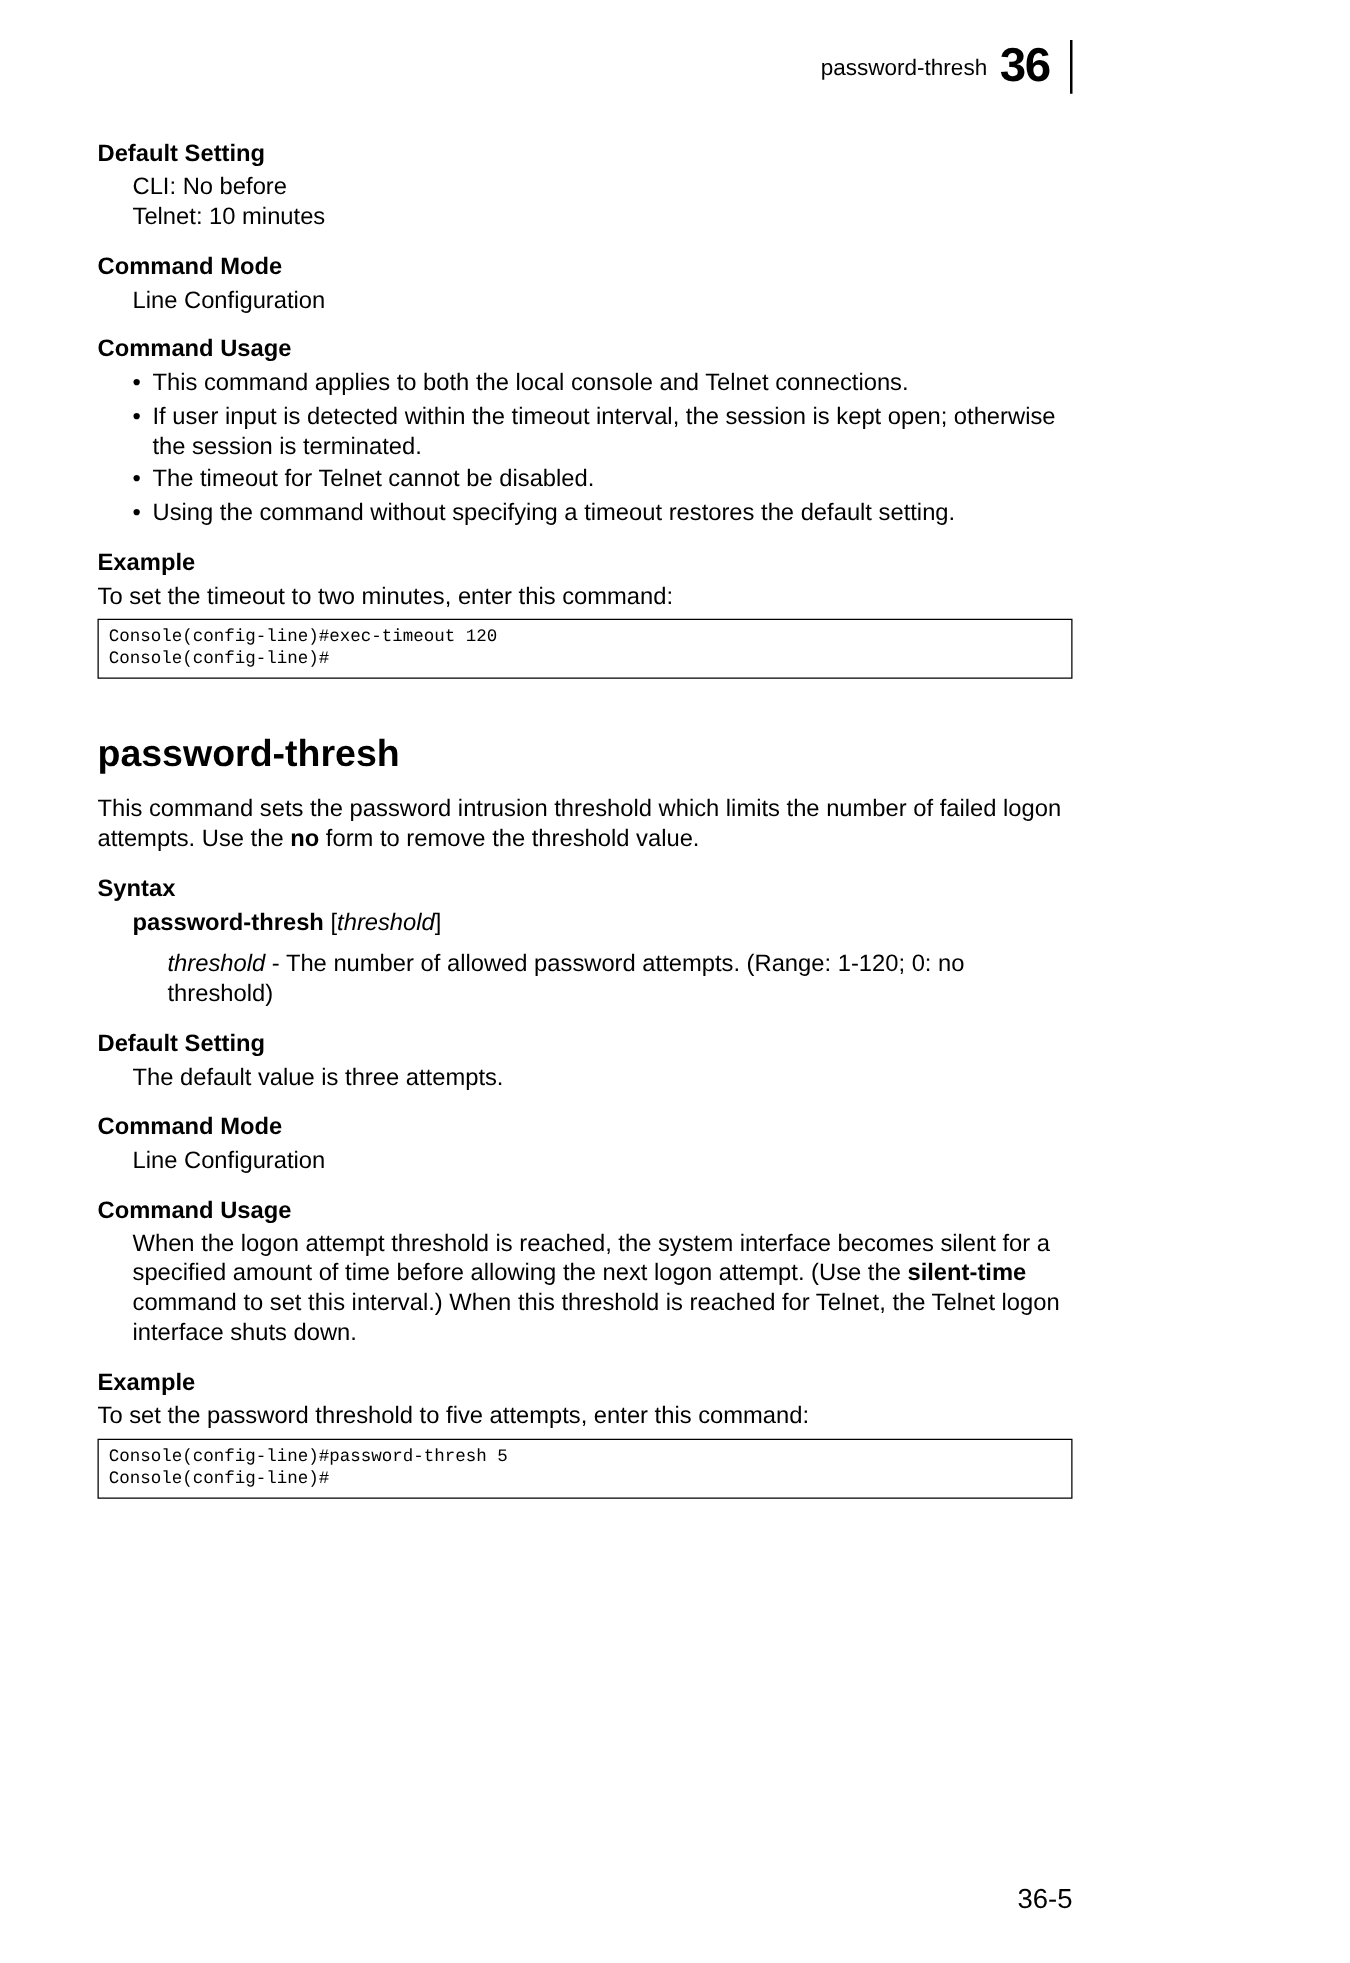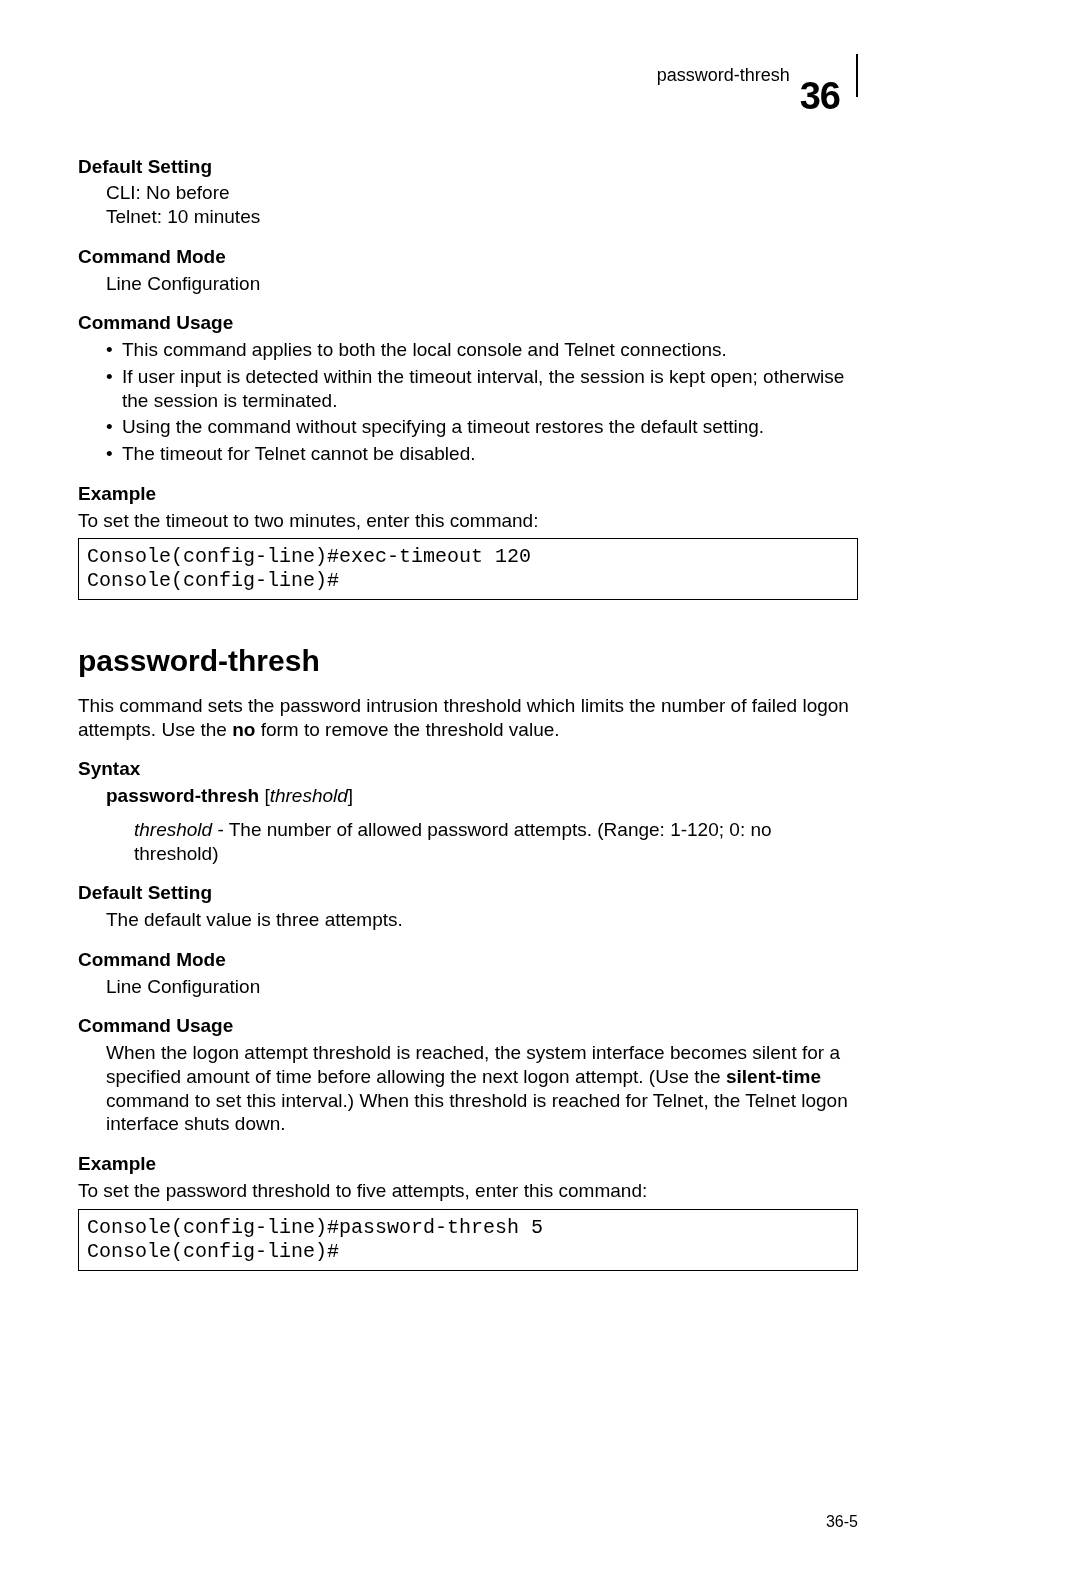--- a/index.html
+++ b/index.html
@@ -25,21 +25,20 @@
     gap: 10px;
     margin-bottom: 34px;
   }
   .header-text {
     font-size: 18px;
   }
   .header-num {
     font-size: 38px;
     font-weight: 900;
     letter-spacing: -1px;
-    margin-top: 43px;
   }
   .header-bar {
     width: 2px;
     height: 43px;
     background: #000;
     margin-left: 6px;
   }
   .sec-head {
     font-weight: bold;
     margin: 16px 0 3px 0;
@@ -63,21 +62,21 @@
   ul.bullets li::before {
     content: "•";
     position: absolute;
     left: 0;
     top: 0;
   }
   .codebox {
     border: 1px solid #000;
     padding: 6px 8px;
     font-family: "Courier New", monospace;
-    font-size: 20px;
+    font-size: 14px;
     white-space: pre;
     margin: 6px 0 0 0;
     line-height: 1.2;
   }
   h2.cmd-title {
     font-size: 30px;
     font-weight: bold;
     margin: 42px 0 14px 0;
   }
   .para {
@@ -85,21 +84,21 @@
   }
   .syntax-block {
     margin: 2px 0 0 28px;
   }
   .italic { font-style: italic; }
   .bold { font-weight: bold; }
   .pagenum {
     position: absolute;
     bottom: 38px;
     right: 78px;
-    font-size: 16px;
+    font-size: 22px;
   }
   .mt-sm { margin-top: 10px; }
   .usage-para {
     margin: 2px 0 0 28px;
   }
 </style>
 </head>
 <body>
 
 <div class="page">
@@ -114,22 +113,22 @@
   <div class="indent">CLI: No before</div>
   <div class="indent">Telnet: 10 minutes</div>
 
   <div class="sec-head">Command Mode</div>
   <div class="indent">Line Configuration</div>
 
   <div class="sec-head">Command Usage</div>
   <ul class="bullets">
     <li>This command applies to both the local console and Telnet connections.</li>
     <li>If user input is detected within the timeout interval, the session is kept open; otherwise the session is terminated.</li>
+    <li>The timeout for Telnet cannot be disabled.</li>
     <li>Using the command without specifying a timeout restores the default setting.</li>
-    <li>The timeout for Telnet cannot be disabled.</li>
   </ul>
 
   <div class="sec-head">Example</div>
   <div class="para">To set the timeout to two minutes, enter this command:</div>
   <div class="codebox">Console(config-line)#exec-timeout 120
 Console(config-line)#</div>
 
   <h2 class="cmd-title">password-thresh</h2>
   <p class="para">
     <span>This command sets the password intrusion threshold which limits the number of failed logon attempts. Use the </span><span class="bold">no</span><span> form to remove the threshold value.</span>

